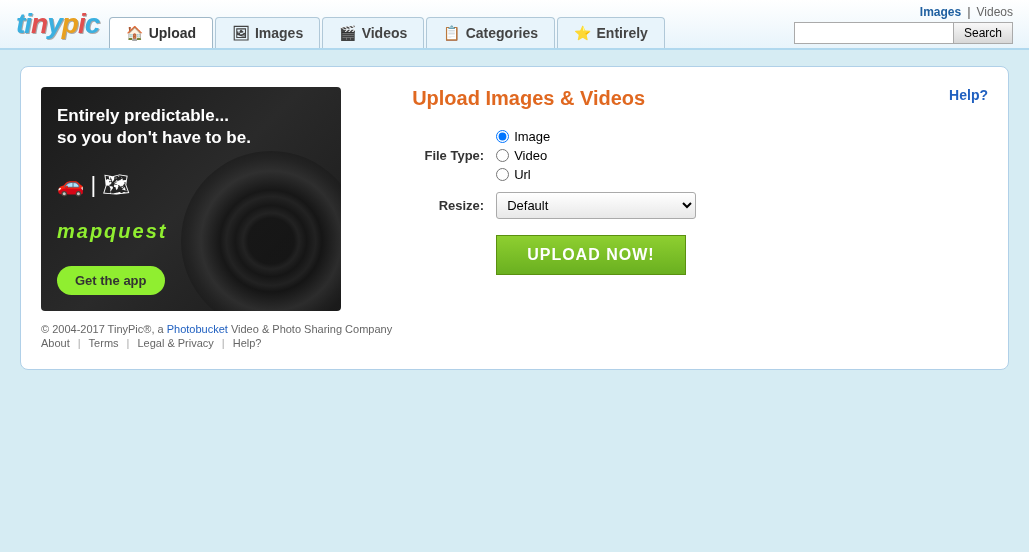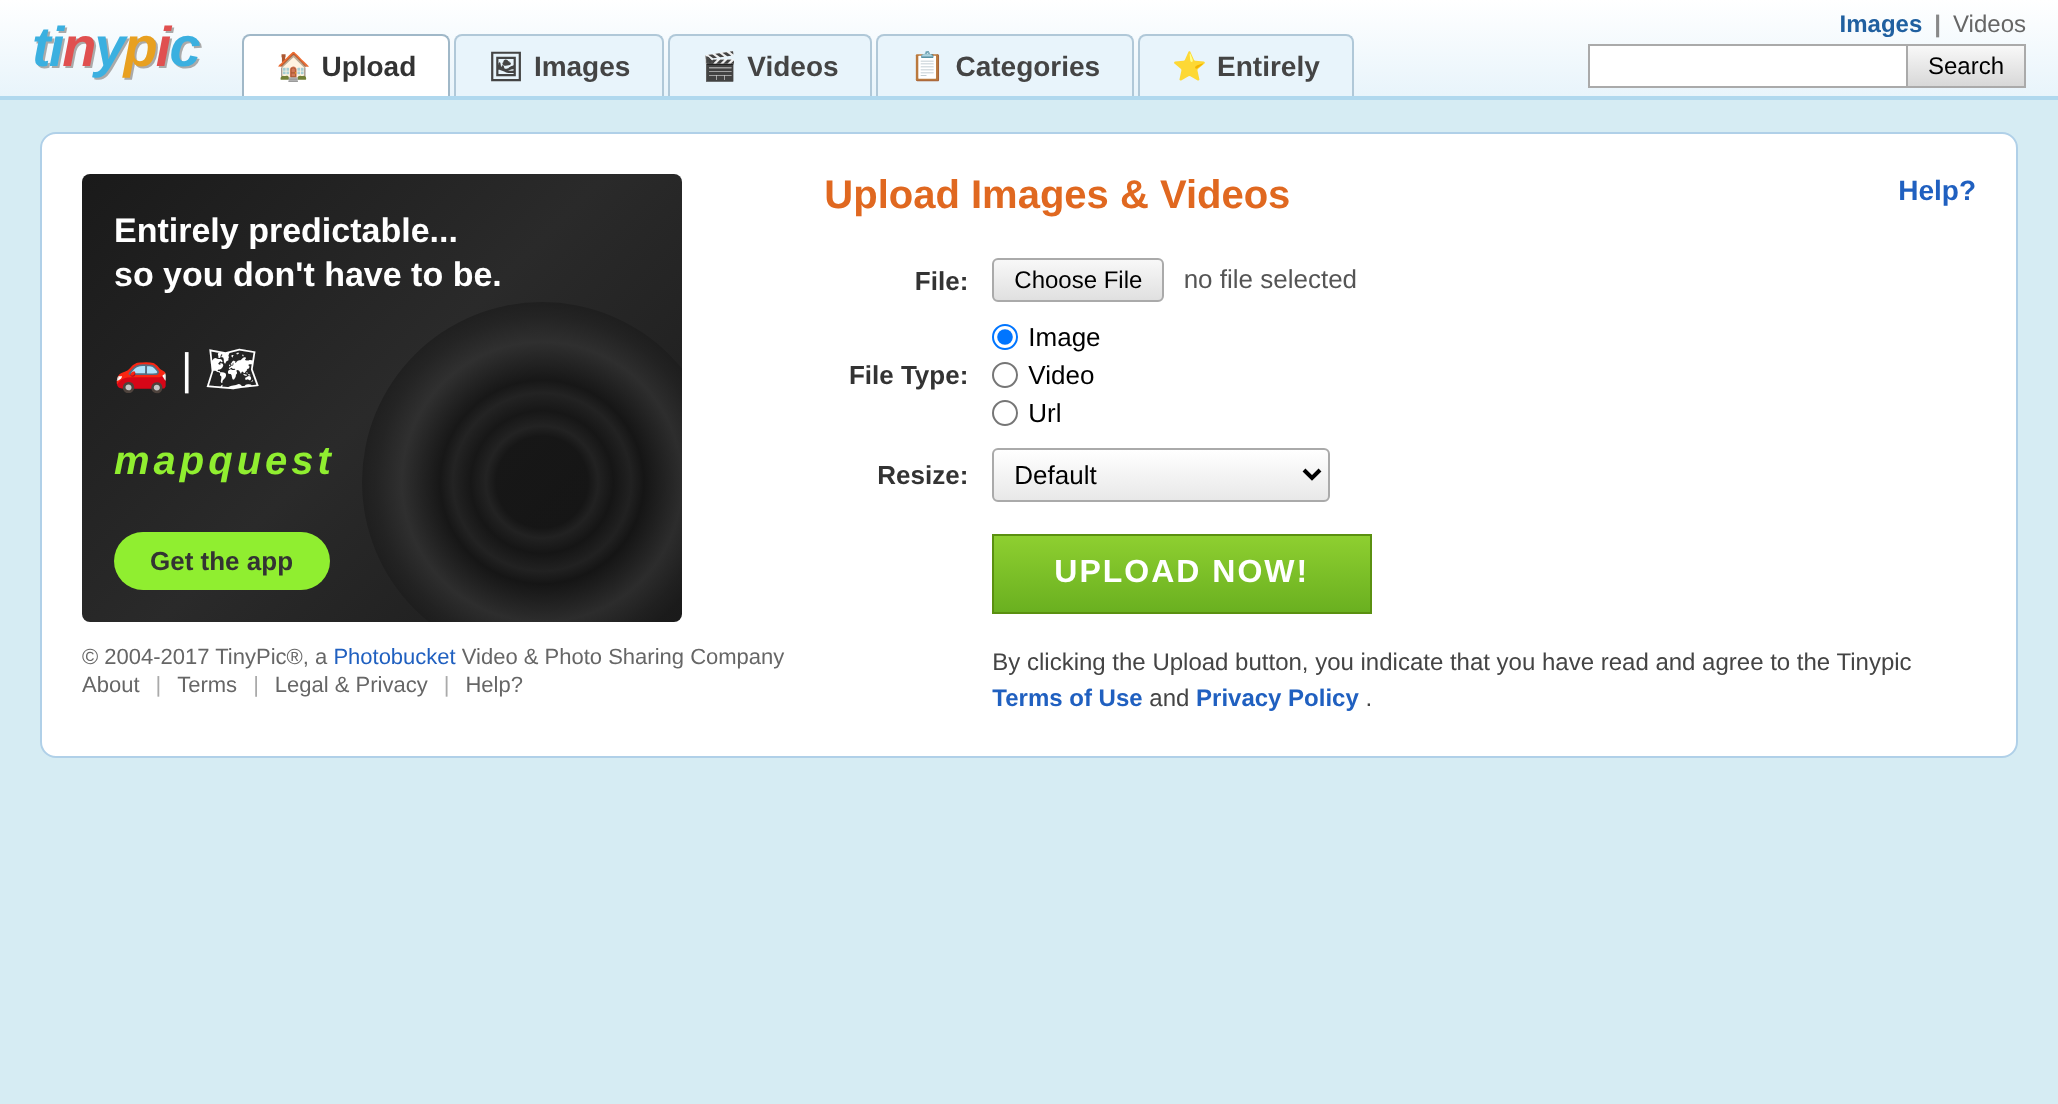--- a/index.html
+++ b/index.html
@@ -5,21 +5,21 @@
     * { box-sizing: border-box; margin: 0; padding: 0; }
     body { font-family: Arial, Helvetica, sans-serif; font-size: 13px; background: #d6ecf3; min-height: 552px; }
 
     
     #header {
       background: linear-gradient(to bottom, #ffffff, #e8f4fb);
       border-bottom: 2px solid #b0d8ee;
       padding: 8px 16px 0 16px;
       display: flex;
       align-items: flex-end;
-      gap: 14px;
+      gap: 2px;
       position: relative;
     }
 
     nav { display: flex; align-items: flex-end; gap: 2px; }
     .nav-tab {
       padding: 7px 16px;
       border: 1px solid #b0c8d8;
       border-bottom: none;
       border-radius: 4px 4px 0 0;
       background: #e8f4fb;
@@ -200,21 +200,21 @@
     }
     .tags-examples { font-size: 13px; color: #555; margin-left: 6px; }
     .tags-examples a { color: #2060c0; font-weight: bold; text-decoration: none; }
     .baseball-link { color: #2060c0; font-weight: bold; text-decoration: none; font-size: 13px; }
 
     .radio-group { display: flex; flex-direction: column; gap: 4px; }
     .radio-item { display: flex; gap: 5px; font-size: 13px; }
     .radio-item input[type=radio] { cursor: pointer; }
 
     .resize-select {
-      width: 169px;
+      width: 200px;
       padding: 4px 6px;
       font-size: 13px;
       border: 1px solid #aaa;
       background: linear-gradient(to bottom, #ffffff, #e8e8e8);
       border-radius: 3px;
       cursor: pointer;
     }
 
     .upload-btn {
       background: linear-gradient(to bottom, #8ecf30, #6ab020);
@@ -325,27 +325,20 @@
 
     <div class="upload-area">
       <div style="display:flex; justify-content:space-between; align-items:flex-start; margin-bottom:14px;">
         <div class="upload-title">Upload Images &amp; Videos</div>
         <a href="#" class="help-link">Help?</a>
       </div>
 
       <table class="form-table">
         <tbody>
 
-          <tr>
-            <td class="label">File:</td>
-            <td>
-              <button class="file-btn">Choose File</button>
-              <span class="no-file-text">no file selected</span>
-            </td>
-          </tr>
 
 
           <tr>
             <td class="label">
               <span>File Type:</span>
             </td>
             <td>
               <div class="radio-group">
                 <label class="radio-item">
                   <input type="radio" name="filetype" value="image" checked="" style="">
@@ -378,23 +371,16 @@
 
           <tr>
             <td class="label"></td>
             <td>
               <button class="upload-btn">UPLOAD NOW!</button>
             </td>
           </tr>
         </tbody>
       </table>
 
-      <div class="terms-text" style="margin-left:84px;">
-        <span>By clicking the Upload button, you indicate that you have read and agree to the Tinypic</span>
-        <a href="#" style="color:#2060c0;font-weight:bold;text-decoration:none;">Terms of Use</a>
-        <span>and</span>
-        <a href="#" style="color:#2060c0;font-weight:bold;text-decoration:none;">Privacy Policy</a>
-        <span>.</span>
-      </div>
     </div>
 
   </div>
 </div>
 
 </body></html>

